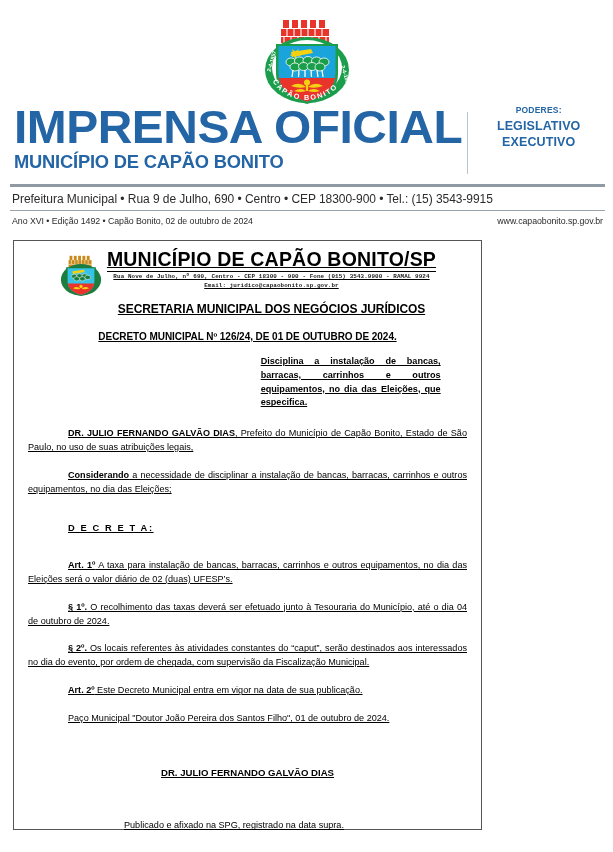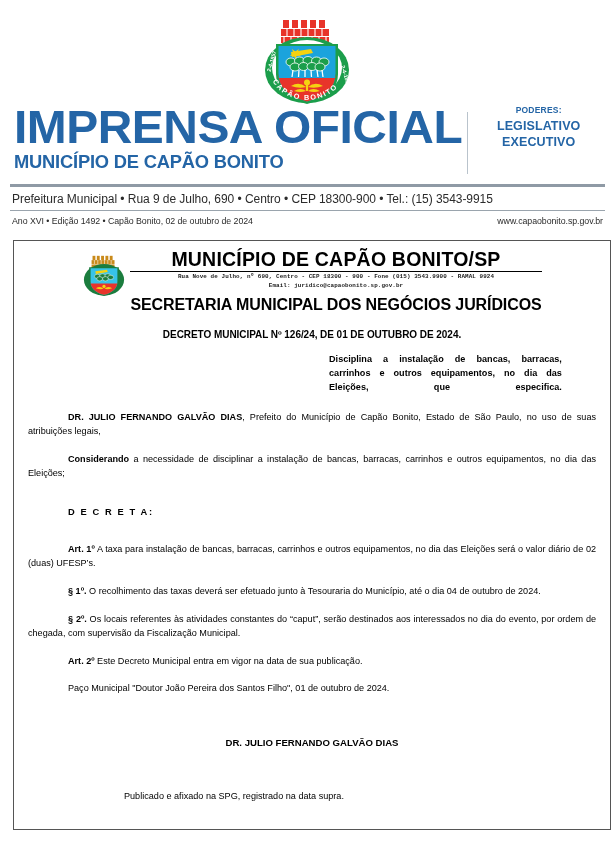--- a/index.html
+++ b/index.html
@@ -117,26 +117,27 @@
     color: #2b2b2b;
     padding: 5px 10px 6px 12px;
     letter-spacing: -0.05px;
   }
 
   
   .docbox {
     position: absolute;
     left: 13px;
     top: 240px;
-    width: 598px;
+    width: 469px;
     height: 590px;
     border: 1.4px solid #555;
     background: #fff;
     padding: 6px 14px 6px 14px;
     font-family: "Liberation Sans", sans-serif;
+    text-decoration: underline;
   }
 
   
   .letterhead {
     display: flex;
     align-items: flex-start;
     justify-content: center;
     padding: 2px 0 0 0;
   }
   .lh-crest { flex: 0 0 auto; margin-right: 4px; margin-top: 1px;}
@@ -158,23 +159,23 @@
     font-weight: bold;
     line-height: 1.45;
     letter-spacing: 0.1px;
     color: #1a1a1a;
     margin-top: 1px;
     white-space: nowrap;
   }
   .lh-sec {
     font-family: "Liberation Sans", sans-serif;
     font-weight: bold;
-    font-size: 16px;
+    font-size: 12px;
     letter-spacing: -0.1px;
-    margin-top: 5px;
+    margin-top: 11px;
     color: #000;
     white-space: nowrap;
   }
 
   .decree-title {
     text-align: center;
     font-weight: bold;
     font-size: 10px;
     letter-spacing: -0.05px;
     margin-top: 15px;

